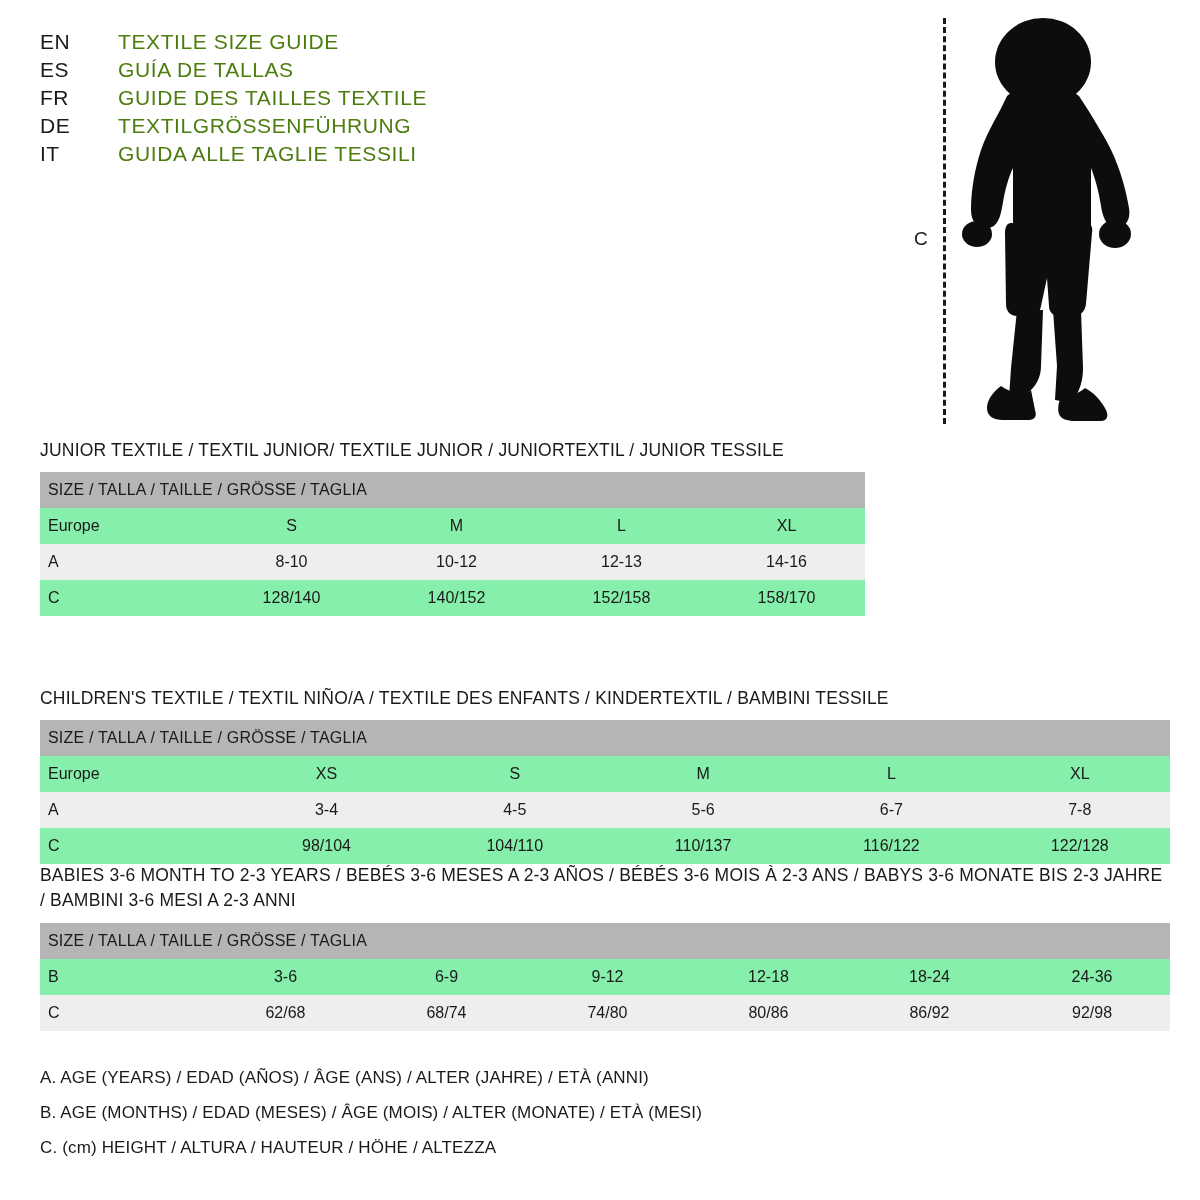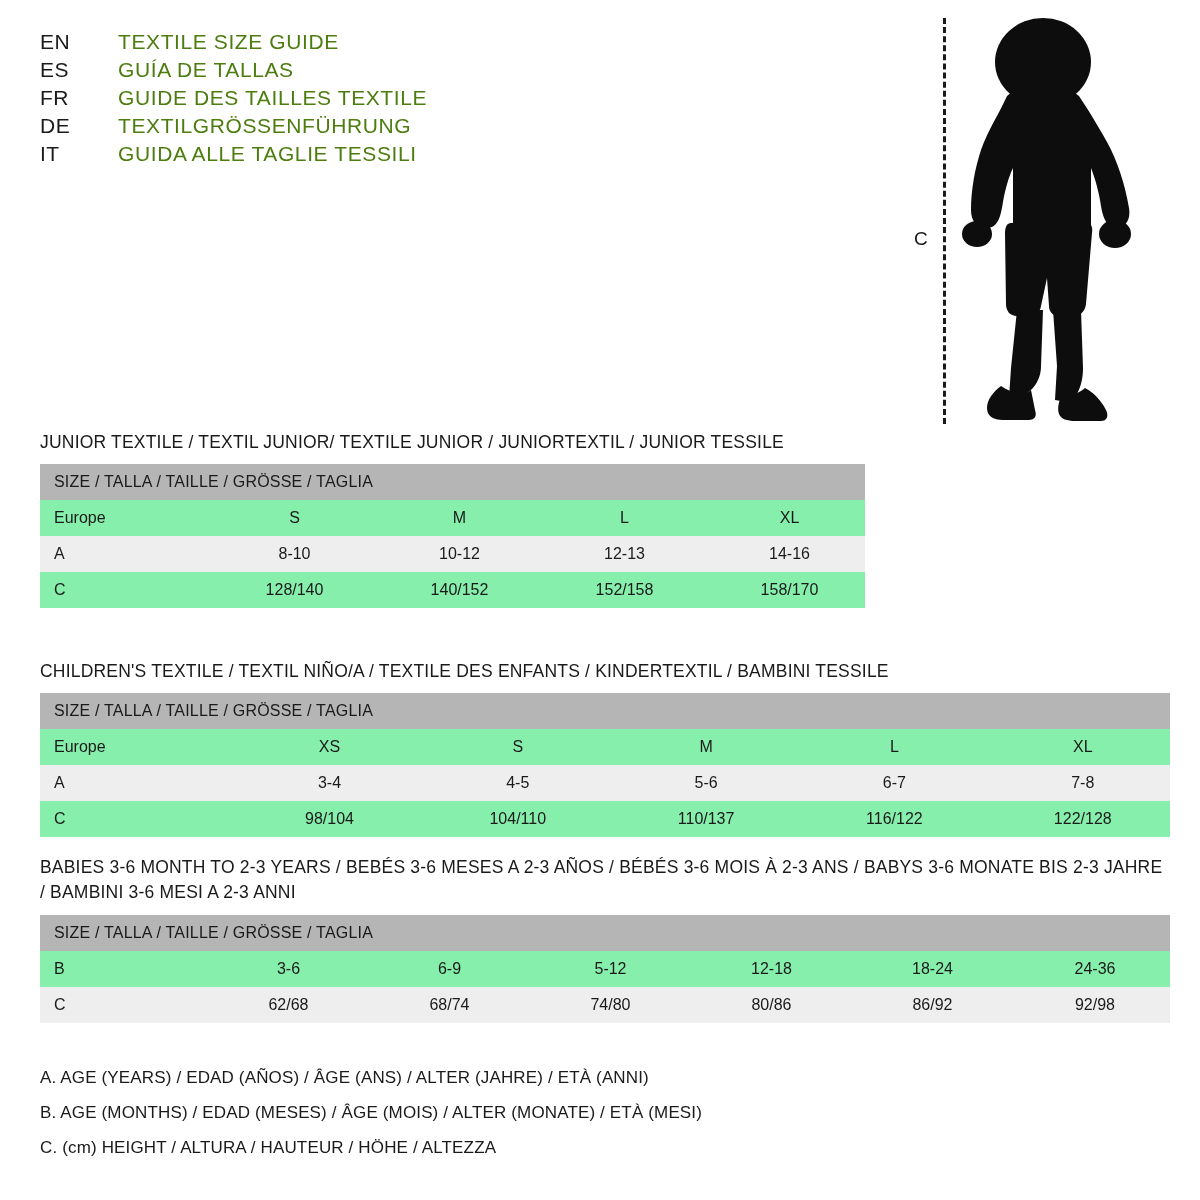--- a/index.html
+++ b/index.html
@@ -80,29 +80,30 @@
   .section {
     position: absolute;
     left: 40px;
   }
   .section-title {
     font-size: 17.5px;
     letter-spacing: 0.2px;
     color: #1a1a1a;
     margin-bottom: 9px;
     line-height: 1.45;
+    margin-top: 8px;
   }
   table.size-table {
     border-collapse: collapse;
     table-layout: fixed;
   }
   table.size-table td {
     font-size: 16px;
     color: #1a1a1a;
-    padding: 5px 0 5px 14px;
+    padding: 5px 0 5px 8px;
     height: 26px;
     vertical-align: middle;
   }
   .row-head td {
     background: #b5b5b5;
     font-size: 16.5px;
     letter-spacing: 0.2px;
     padding-left: 6px;
   }
   .row-alt td { background: #eeeeee; }
@@ -210,21 +211,21 @@
           <td class="cell-label">C</td>
           <td class="cell-val">128/140</td>
           <td class="cell-val">140/152</td>
           <td class="cell-val">152/158</td>
           <td class="cell-val">158/170</td>
         </tr>
       </tbody>
     </table>
   </div>
 
-  <div class="section" style="top:659px;">
+  <div class="section" style="top:678px;">
     <div class="section-title">CHILDREN'S TEXTILE / TEXTIL NIÑO/A / TEXTILE DES ENFANTS / KINDERTEXTIL / BAMBINI TESSILE</div>
     <table class="size-table" style="width:1130px;">
       <colgroup>
         <col style="width:188px">
           <col style="width:188px">
           <col style="width:188px">
           <col style="width:188px">
           <col style="width:188px">
           <col style="width:188px">
       </colgroup>
@@ -273,21 +274,21 @@
           <col style="width:164px">
       </colgroup>
       <tbody>
         <tr class="row-head">
           <td colspan="7">SIZE / TALLA / TAILLE / GRÖSSE / TAGLIA</td>
         </tr>
         <tr class="row-plain">
           <td class="cell-label">B</td>
           <td class="cell-val">3-6</td>
           <td class="cell-val">6-9</td>
-          <td class="cell-val">5-12</td>
+          <td class="cell-val">9-12</td>
           <td class="cell-val">12-18</td>
           <td class="cell-val">18-24</td>
           <td class="cell-val">24-36</td>
         </tr>
         <tr class="row-alt">
           <td class="cell-label">C</td>
           <td class="cell-val">62/68</td>
           <td class="cell-val">68/74</td>
           <td class="cell-val">74/80</td>
           <td class="cell-val">80/86</td>

